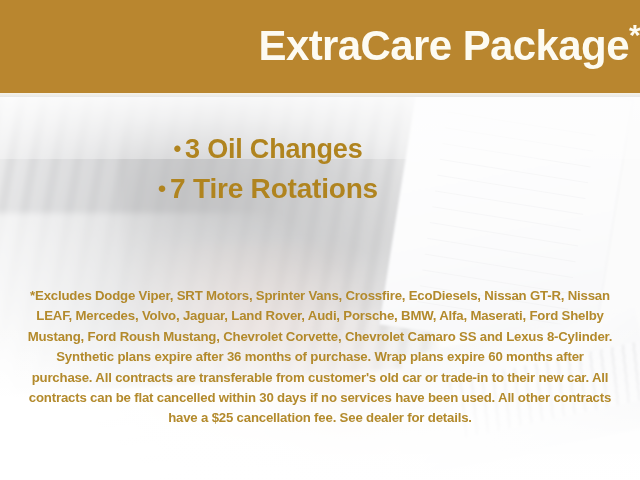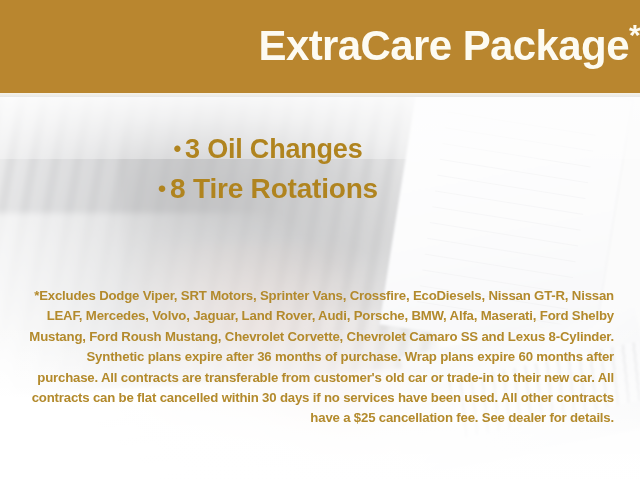--- a/index.html
+++ b/index.html
@@ -210,21 +210,21 @@
   .benefit-1 { font-size: 27px; margin-bottom: 12px; }
   .benefit-2 { font-size: 28px; margin-bottom: 12px; }
   .benefit-3 { font-size: 30px; }
 
   
   .fineprint {
     position: absolute;
     left: 26px;
     top: 286px;
     width: 588px;
-    text-align: right;
+    text-align: center;
     color: #b38a2c;
     font-size: 13.2px;
     font-weight: bold;
     line-height: 20.4px;
     letter-spacing: -0.18px;
     z-index: 6;
   }
 </style>
 </head>
 <body>
@@ -246,18 +246,18 @@
     <div class="bg-wash-bottom"></div>
   </div>
 
   <div class="header-banner">
     <div class="header-title"><span>ExtraCare Package</span><span class="ast">*</span></div>
   </div>
   <div class="header-underline"></div>
 
   <div class="benefits">
     <div class="benefit-item benefit-1"><span class="dot">•</span><span>3 Oil Changes</span></div>
-    <div class="benefit-item benefit-2"><span class="dot">•</span><span>8 Tire Rotations</span></div>
+    <div class="benefit-item benefit-2"><span class="dot">•</span><span>7 Tire Rotations</span></div>
   </div>
 
   <div class="fineprint">*Excludes Dodge Viper, SRT Motors, Sprinter Vans, Crossfire, EcoDiesels, Nissan GT-R, Nissan LEAF, Mercedes, Volvo, Jaguar, Land Rover, Audi, Porsche, BMW, Alfa, Maserati, Ford Shelby Mustang, Ford Roush Mustang, Chevrolet Corvette, Chevrolet Camaro SS and Lexus 8-Cylinder. Synthetic plans expire after 36 months of purchase. Wrap plans expire 60 months after purchase. All contracts are transferable from customer's old car or trade-in to their new car. All contracts can be flat cancelled within 30 days if no services have been used. All other contracts have a $25 cancellation fee. See dealer for details.</div>
 
 </div>
 
 </body></html>

